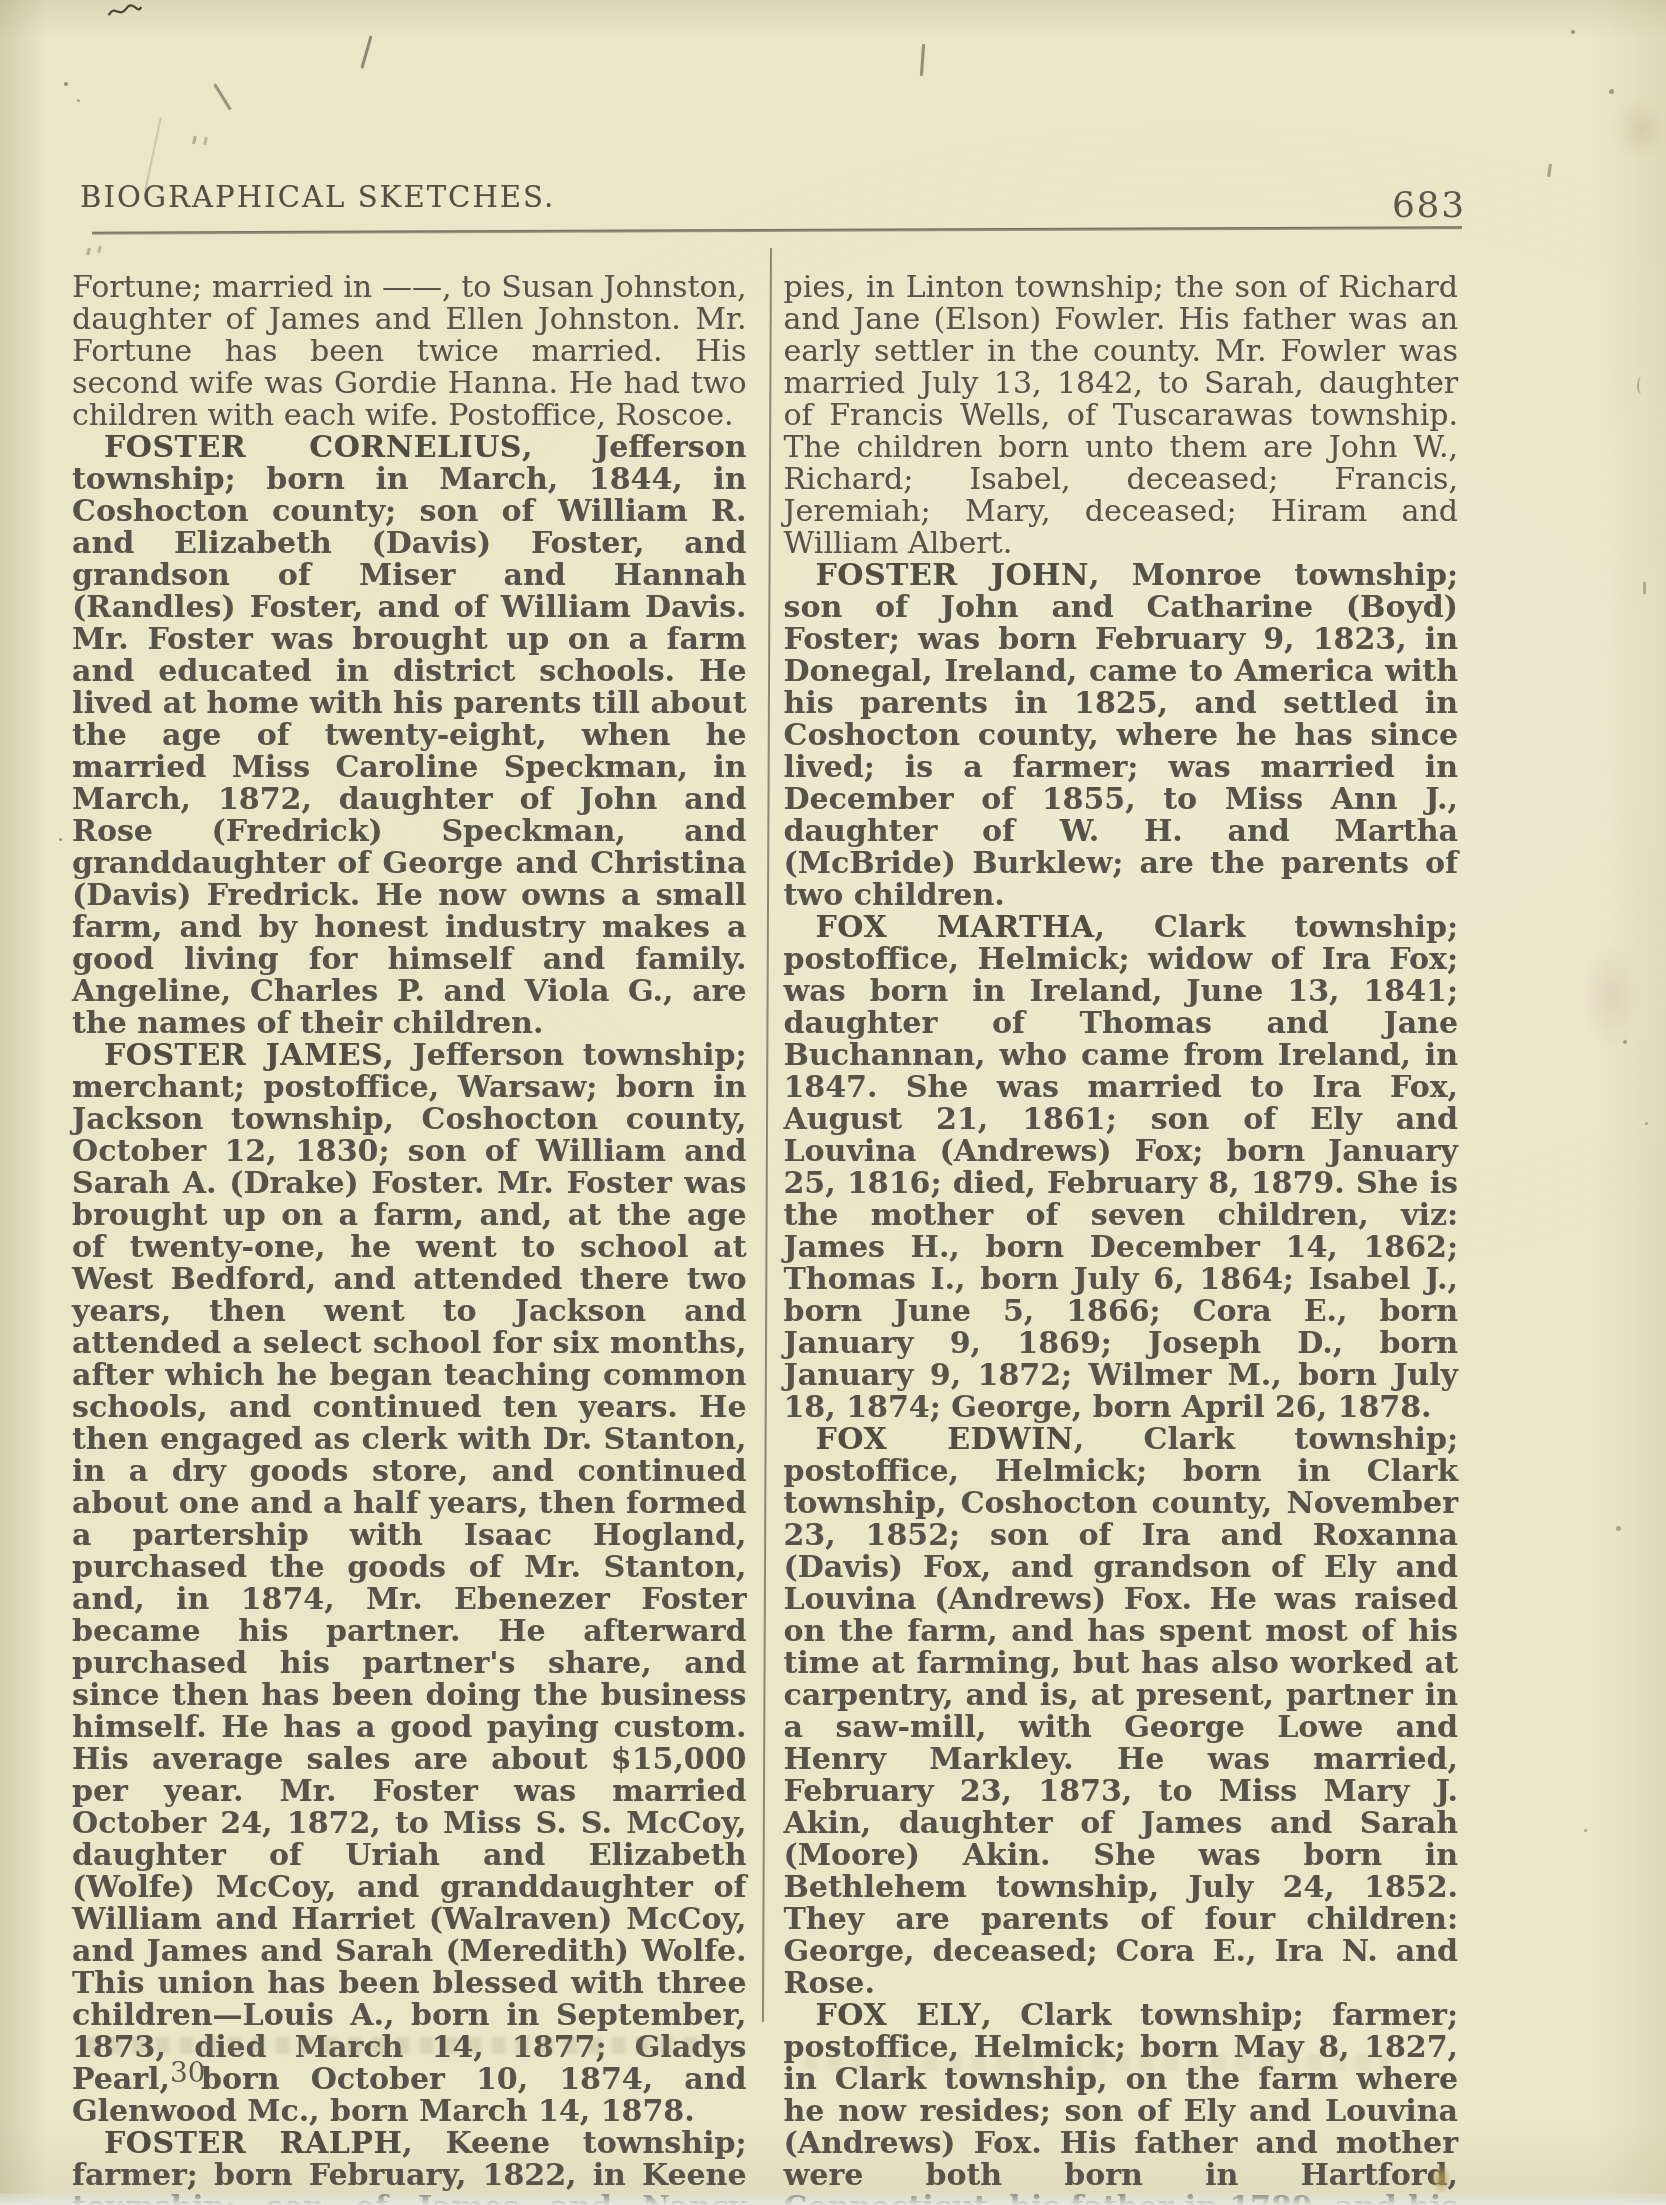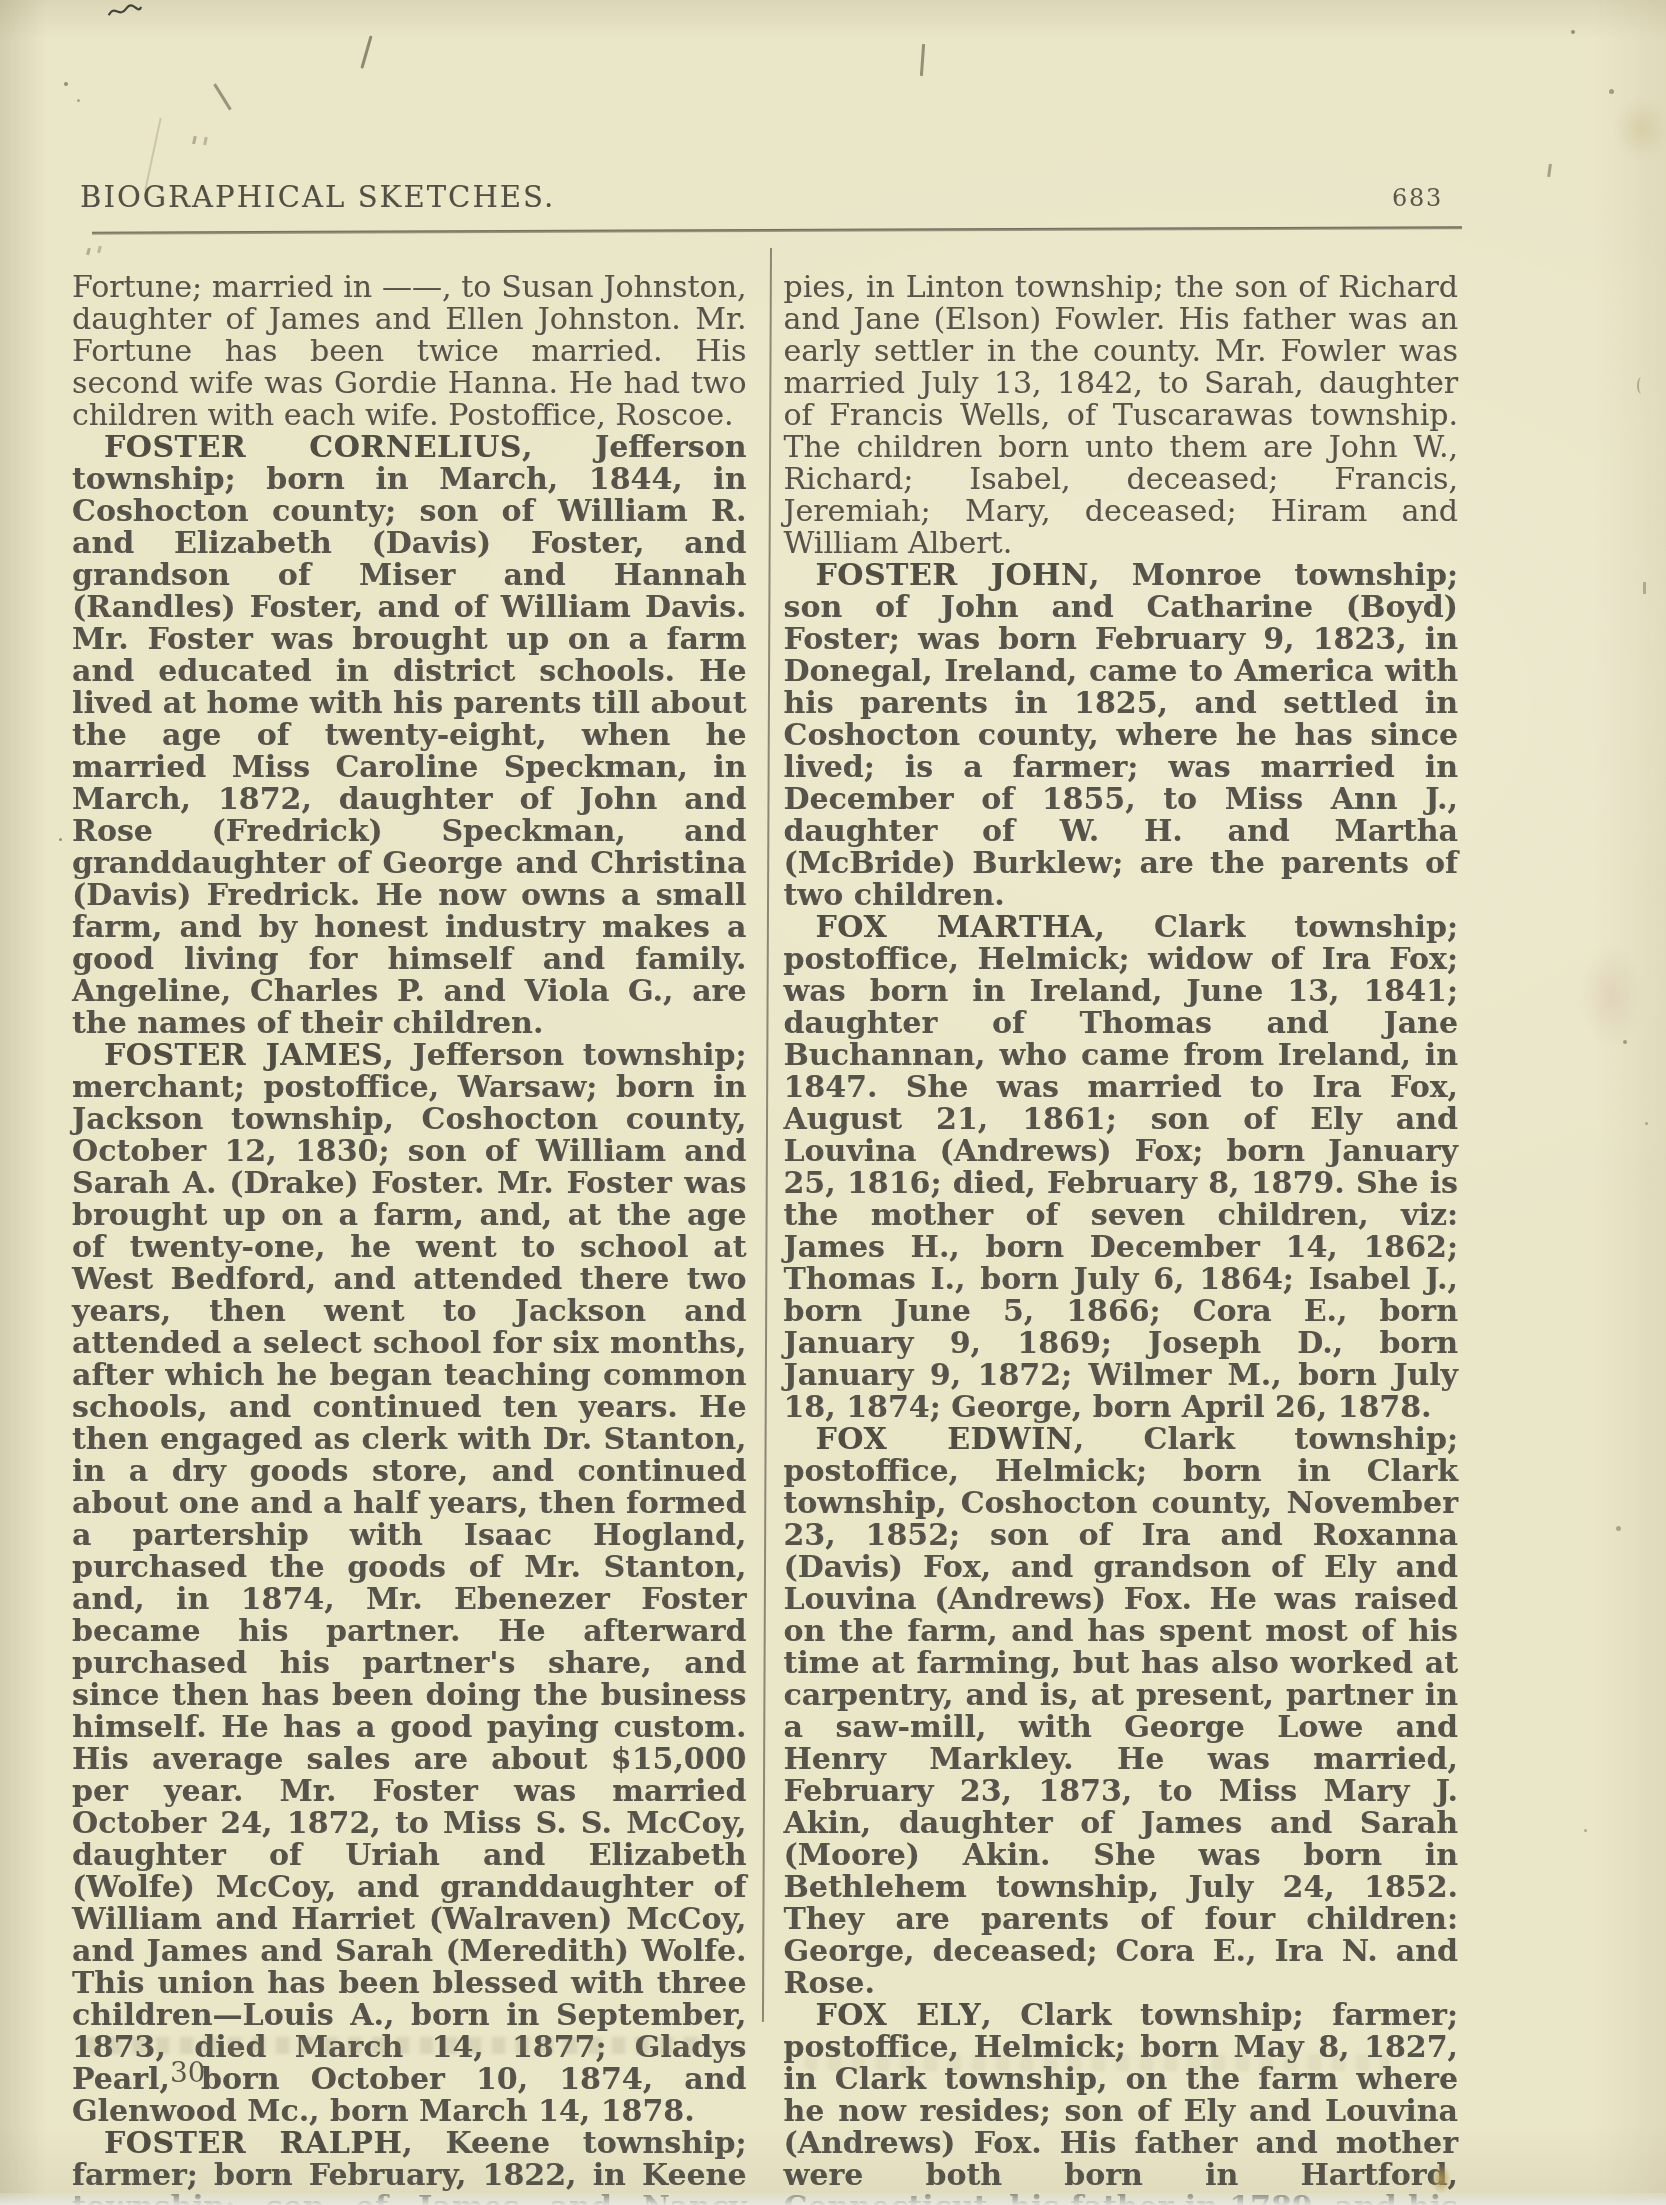--- a/index.html
+++ b/index.html
@@ -22,21 +22,21 @@
     left: 80px; top: 180px; width: 1386px;
     text-align: left;
     font-size: 29px;
     letter-spacing: 2.1px;
     color: #524f44;
     text-shadow: 0.3px 0.3px 0 rgba(82,79,68,0.35);
   }
   .page-number {
     position: absolute;
     left: 1392px; top: 184px;
-    font-size: 24px;
+    font-size: 36px;
     letter-spacing: 1.7px;
     color: #5a574b;
   }
   .head-rule {
     position: absolute;
     left: 92px; top: 229px; width: 1370px; height: 2.5px;
     background: linear-gradient(to bottom, #6b6756, rgba(107,103,86,0.55));
     transform: rotate(-0.22deg);
   }
   .col-divider {

